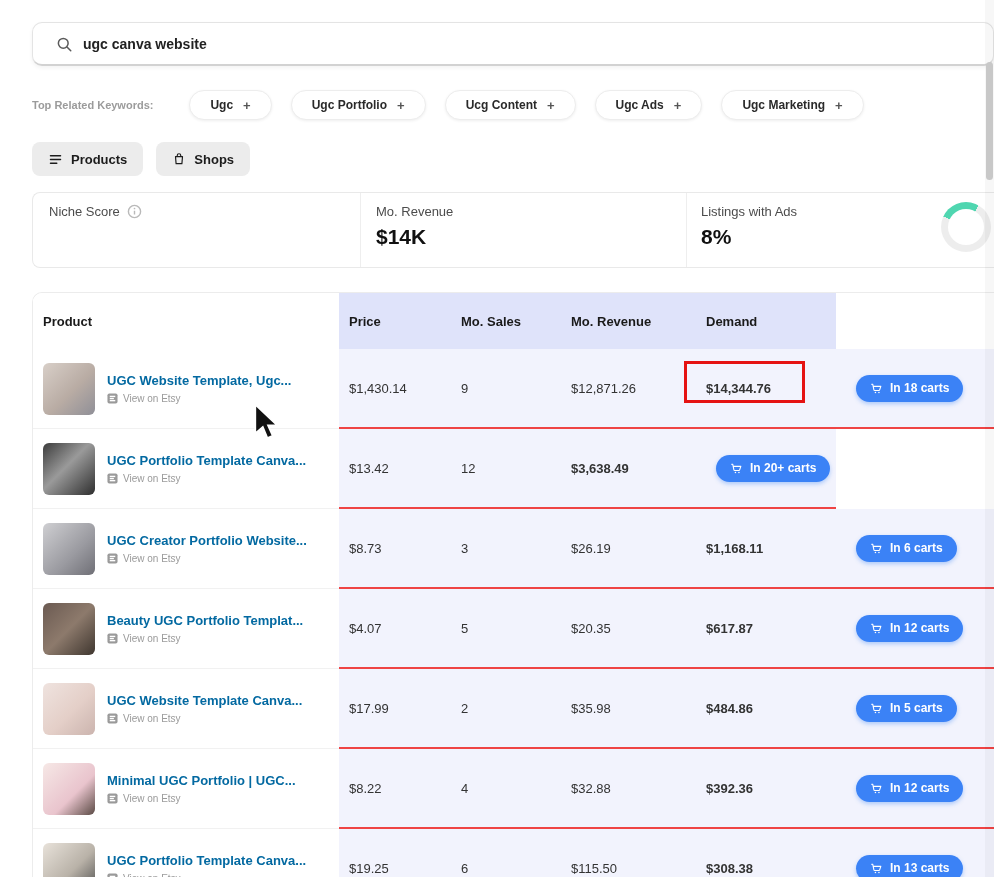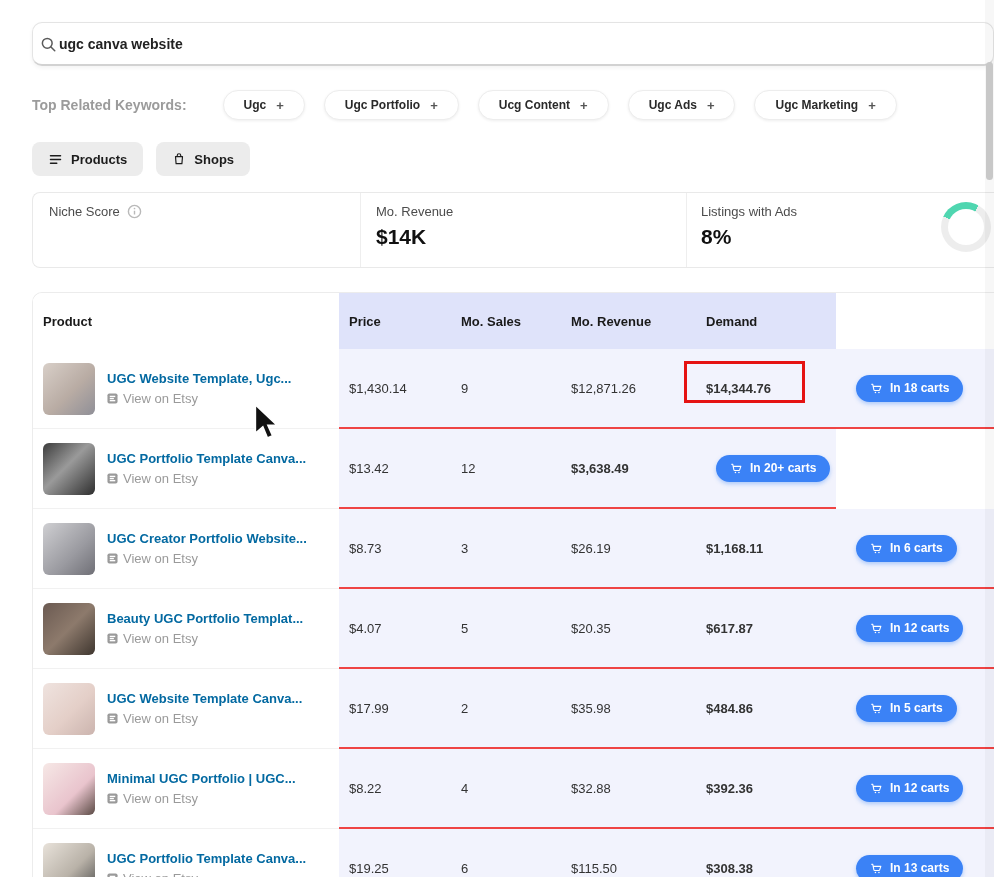--- a/index.html
+++ b/index.html
@@ -3,28 +3,28 @@
 <meta charset="utf-8">
 <style>
   * { margin:0; padding:0; box-sizing:border-box; }
   html,body { width:994px; height:877px; overflow:hidden; background:#fff;
     font-family:"Liberation Sans", sans-serif; }
   .page { position:relative; width:994px; height:877px; background:#fff; overflow:hidden; }
 
   
   .search-bar { margin:22px 0 0 32px; width:962px; height:44px; background:#fff;
     border:1px solid #e4e4e4; border-bottom:2px solid #d2d2d2; border-radius:10px;
-    display:flex; align-items:center; padding:0 6px; gap:2px;
+    display:flex; align-items:center; padding:0 22px; gap:10px;
     box-shadow:0 2px 4px rgba(0,0,0,0.05); }
   .search-bar input { border:none; outline:none; flex:1; font-size:14px; font-weight:700;
     color:#222; font-family:"Liberation Sans", sans-serif; background:transparent; }
 
   
   .keywords-row { margin:24px 0 0 32px; display:flex; align-items:center; }
-  .kw-label { font-size:14px; font-weight:700; color:#9b9b9b; margin-right:36px; }
+  .kw-label { font-size:11px; font-weight:700; color:#9b9b9b; margin-right:36px; }
   .kw-pills { display:flex; gap:19px; }
   .kw-pill { display:flex; align-items:center; gap:10px; height:30px; padding:0 20px;
     background:#fff; border:1px solid #ededed; border-radius:16px; cursor:pointer;
     box-shadow:0 1px 3px rgba(0,0,0,0.07); font-size:12px; font-weight:700; color:#2a2a2a; }
   .kw-pill .plus { color:#555; font-weight:600; font-size:13px; }
 
   
   .tabs-row { margin:22px 0 0 32px; display:flex; gap:13px; }
   .tab-btn { display:flex; align-items:center; gap:8px; height:34px; padding:0 16px;
     background:#ececec; border:none; border-radius:8px; font-size:13px; font-weight:700;
@@ -65,21 +65,21 @@
   .trow:nth-child(1) .thumb { background:linear-gradient(135deg,#d8cfc8,#b9aca4 55%,#8f8f97); }
   .trow:nth-child(2) .thumb { background:linear-gradient(135deg,#3c3c3c,#9a9a9a 45%,#2e2e2e); }
   .trow:nth-child(3) .thumb { background:linear-gradient(135deg,#cfcfd2,#9a9aa0 60%,#6f6f76); }
   .trow:nth-child(4) .thumb { background:linear-gradient(135deg,#6b5a52,#8d7a6c 50%,#3f362f); }
   .trow:nth-child(5) .thumb { background:linear-gradient(135deg,#efe3df,#e4cfc8 55%,#cbb4ae); }
   .trow:nth-child(6) .thumb { background:linear-gradient(135deg,#f6e8e6,#e9c4cd 60%,#5a4a44); }
   .trow:nth-child(7) .thumb { background:linear-gradient(135deg,#e8e2da,#b9b2a8 55%,#4a4a4a); }
   .prod-text { display:flex; flex-direction:column; gap:5px; min-width:0; }
   .prod-title { font-size:13px; font-weight:700; color:#0369a1; white-space:nowrap;
     overflow:hidden; text-overflow:ellipsis; cursor:pointer; }
-  .prod-link { display:flex; align-items:center; gap:5px; font-size:13px; color:#9a9a9a;
+  .prod-link { display:flex; align-items:center; gap:5px; font-size:10px; color:#9a9a9a;
     cursor:pointer; }
   .demand-pill { display:inline-flex; align-items:center; gap:7px; height:27px; padding:0 14px;
     margin-left:10px; background:#3b82f6; border-radius:15px; color:#fff; font-size:12px;
     font-weight:700; box-shadow:0 2px 4px rgba(43,123,243,0.35); }
 
   
   .red-annot { position:absolute; left:684px; top:361px; width:121px; height:42px;
     border:3px solid #e51212; z-index:6; pointer-events:none; }
   .cursor { position:absolute; left:253px; top:403px; z-index:8; pointer-events:none; }
   .scroll-track { position:absolute; right:0; top:0; width:9px; height:877px;

